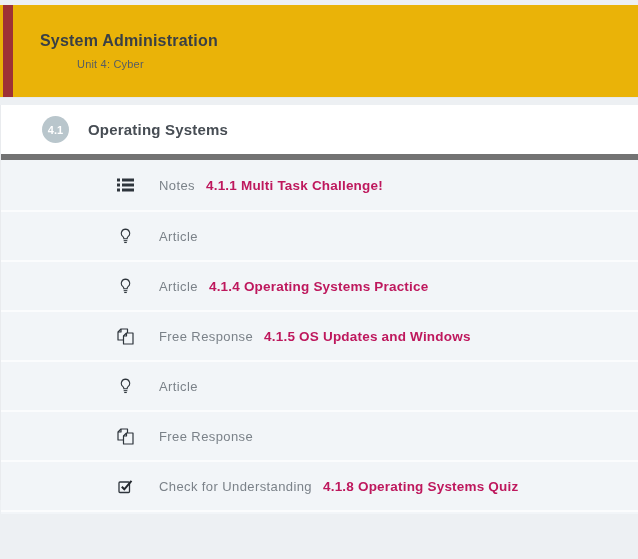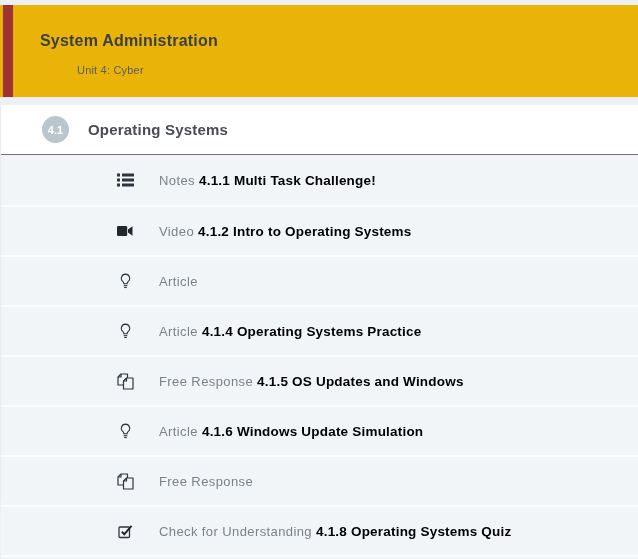--- a/index.html
+++ b/index.html
@@ -25,21 +25,21 @@
     background: #9e3235;
   }
   .header-text { padding: 27px 0 0 40px; }
   .course-title {
     font-size: 16px;
     font-weight: 700;
     color: #3a4045;
     letter-spacing: 0.2px;
   }
   .unit-subtitle {
-    margin-top: 14px;
+    margin-top: 8px;
     font-size: 11px;
     font-weight: 500;
     color: #575d63;
     letter-spacing: 0.2px;
     padding-left: 37px;
   }
 
   .card-gap { height: 7px; background: #edf0f3; }
 
   
@@ -68,21 +68,21 @@
   }
   .section-title {
     margin-left: 19px;
     font-size: 15px;
     font-weight: 700;
     color: #474d54;
     letter-spacing: 0.2px;
   }
 
   
-  .lesson-list { border-top: 1px solid #737373; }
+  .lesson-list { border-top: 6px solid #737373; }
   .lesson-row {
     height: 50px;
     background: #f2f5f8;
     display: flex;
     align-items: center;
     padding-left: 114px;
     cursor: pointer;
   }
   .lesson-row + .lesson-row { border-top: 2px solid #fbfcfd; height: 50px; }
   .icon-wrap {
@@ -93,24 +93,24 @@
     flex: none;
   }
   .lesson-type {
     margin-left: 24px;
     font-size: 13px;
     color: #7b8289;
     letter-spacing: 0.4px;
     white-space: nowrap;
   }
   .lesson-title {
-    margin-left: 4px;
+    margin-left: 11px;
     font-size: 13.5px;
     font-weight: 700;
-    color: #000000;
+    color: #be185d;
     letter-spacing: 0.2px;
     white-space: nowrap;
   }
   .partial-row {
     height: 4px;
     background: #f2f5f8;
     border-top: 2px solid #fbfcfd;
   }
   svg { display: block; }
 </style>
@@ -147,30 +147,20 @@
               <rect x="5" y="5.5" width="12" height="3"></rect>
           <rect x="0" y="10.5" width="3" height="3"></rect>
               <rect x="5" y="10.5" width="12" height="3"></rect>
         </g>
           </svg>
       </span>
       <span class="lesson-type">Notes</span>
       <span class="lesson-title">4.1.1 Multi Task Challenge!</span>
     </div>
 
-    <div class="lesson-row">
-      <span class="icon-wrap">
-        <svg viewBox="0 0 16 12" width="16" height="12" fill="#23282e">
-          <path d="M0 2.2 Q0 1 1.2 1 H9 Q10.2 1 10.2 2.2 V9.8 Q10.2 11 9 11 H1.2 Q0 11 0 9.8 Z"></path>
-          <path d="M11 4.5 L15.5 1.2 V10.8 L11 7.5 Z"></path>
-        </svg>
-      </span>
-      <span class="lesson-type">Video</span>
-      <span class="lesson-title">4.1.2 Intro to Operating Systems</span>
-    </div>
 
     <div class="lesson-row">
       <span class="icon-wrap">
         <svg viewBox="0 0 12 17" width="11" height="16" fill="none" stroke="#2e353c" stroke-width="1.2">
           <path d="M6 1 a4.6 4.6 0 0 1 2.8 8.2 c-.6.5-1 1.2-1 1.9 v.4 H4.2 v-.4 c0-.7-.4-1.4-1-1.9 A4.6 4.6 0 0 1 6 1 Z"></path>
           <line x1="4" y1="13.6" x2="8" y2="13.6"></line>
             <line x1="4.6" y1="15.6" x2="7.4" y2="15.6"></line>
         </svg>
       </span>
       <span class="lesson-type">Article</span>
@@ -205,21 +195,20 @@
 
     <div class="lesson-row">
       <span class="icon-wrap">
         <svg viewBox="0 0 12 17" width="11" height="16" fill="none" stroke="#2e353c" stroke-width="1.2">
           <path d="M6 1 a4.6 4.6 0 0 1 2.8 8.2 c-.6.5-1 1.2-1 1.9 v.4 H4.2 v-.4 c0-.7-.4-1.4-1-1.9 A4.6 4.6 0 0 1 6 1 Z"></path>
           <line x1="4" y1="13.6" x2="8" y2="13.6"></line>
             <line x1="4.6" y1="15.6" x2="7.4" y2="15.6"></line>
         </svg>
       </span>
       <span class="lesson-type">Article</span>
-      <span class="lesson-title">4.1.6 Windows Update Simulation</span>
     </div>
 
     <div class="lesson-row">
       <span class="icon-wrap">
         <svg viewBox="0 0 17 17" width="17" height="17">
             <g fill="none" stroke="#2e353c" stroke-width="1.2" stroke-linejoin="round">
           <path d="M4 1 H10.5 V12 H1 V4 Z"></path>
               <path d="M4 1 V4 H1"></path>
           <path fill="#f2f5f8" d="M9.5 5 H16 V16 H6.5 V8 Z"></path>
               <path d="M9.5 5 V8 H6.5"></path>

